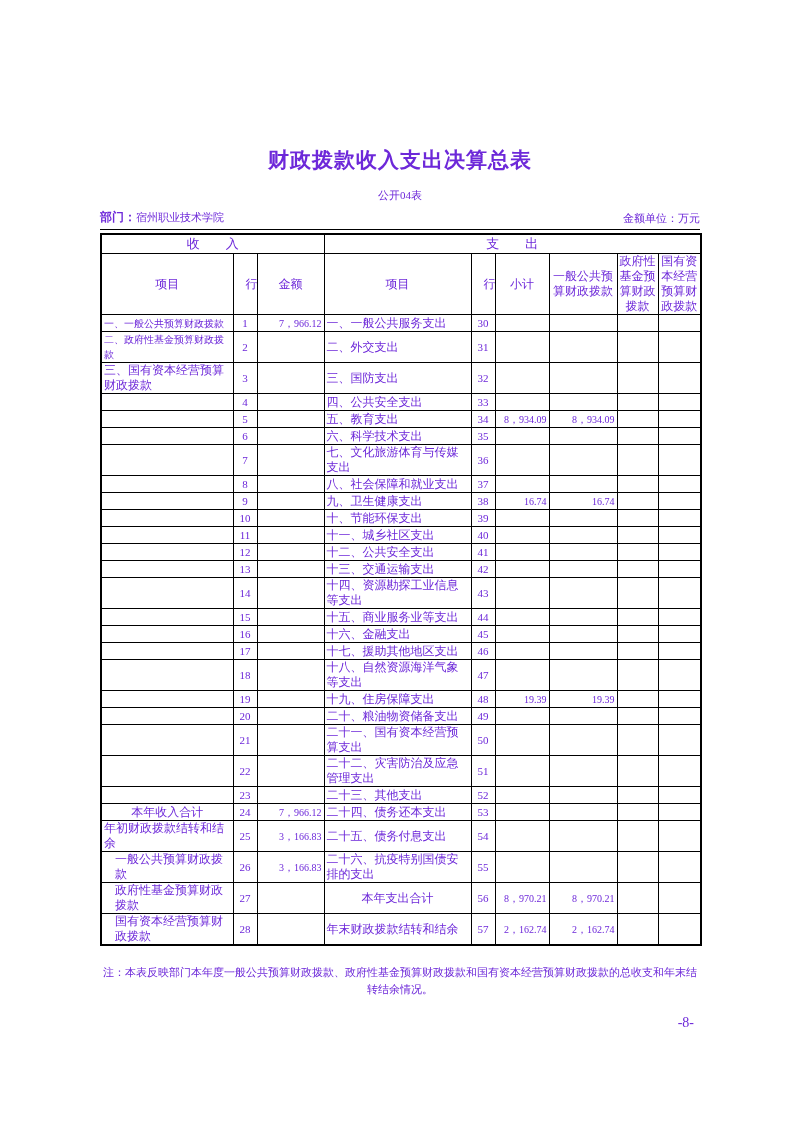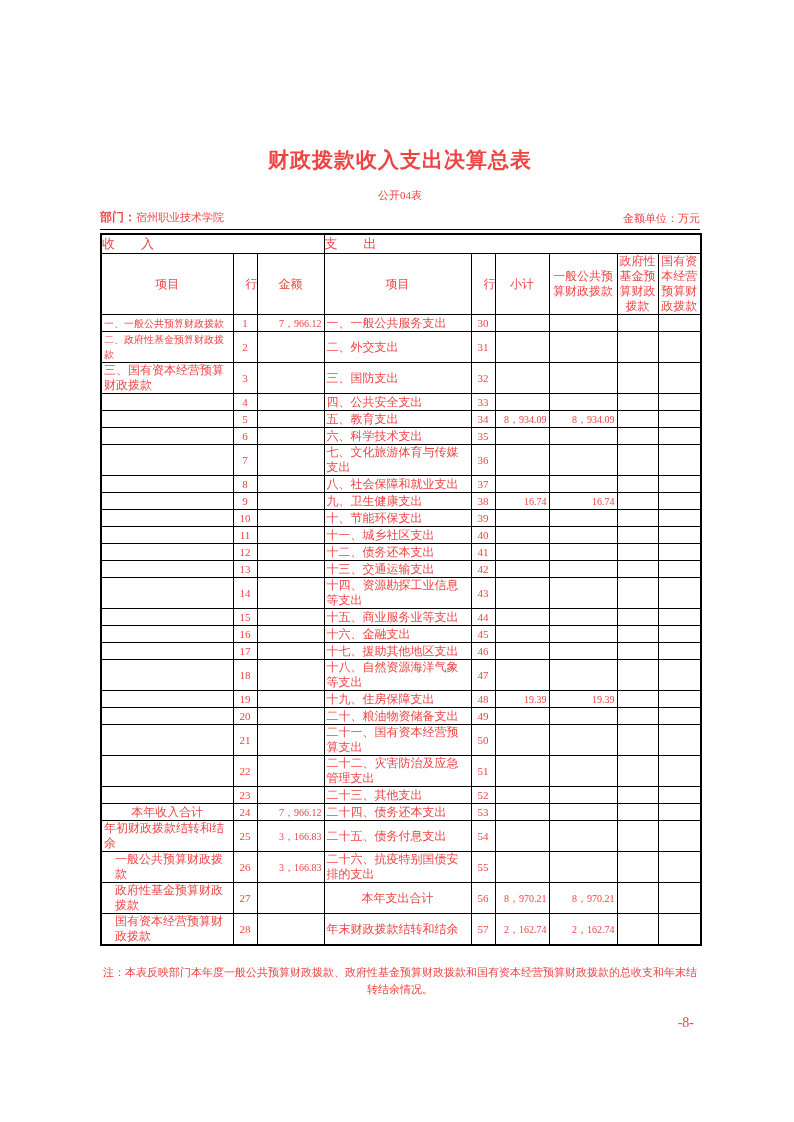--- a/index.html
+++ b/index.html
@@ -1,17 +1,17 @@
 <!DOCTYPE html>
 <html><head>
 <meta charset="utf-8">
 <style>
   html,body{margin:0;padding:0;background:#fff;}
   .page{
-    width:794px;height:1122px;position:relative;background:#fff;color:#ef4444;
+    width:794px;height:1122px;position:relative;background:#fff;color:#6d28d9;
     font-family:"Liberation Serif","DejaVu Serif",serif;overflow:hidden;
   }
   .content{margin-left:100px;width:600px;}
   .title{
     margin:146px 0 0 0;text-align:center;font-size:21px;font-weight:bold;
     font-family:"Liberation Sans","DejaVu Sans",sans-serif;letter-spacing:1px;
   }
   .form-code{margin-top:14px;text-align:center;font-size:11px;}
   .meta-row{
     margin-top:6px;display:flex;justify-content:space-between;align-items:flex-end;
@@ -19,21 +19,21 @@
   }
   .dept-label{font-weight:bold;font-family:"Liberation Sans","DejaVu Sans",sans-serif;font-size:12px;}
   table.budget{
     margin-top:3px;border-collapse:collapse;width:600px;table-layout:fixed;
     border:2px solid #000;
   }
   table.budget th,table.budget td{
     border:1px solid #000;vertical-align:middle;overflow:hidden;
     font-weight:normal;word-break:break-all;
   }
-  tr.sec-row th{font-size:13px;height:17px;text-align:left;padding:0;}
+  tr.sec-row th{font-size:13px;height:17px;text-align:center;padding:0;}
   tr.col-row th{font-size:12px;line-height:15px;padding:0 1px;text-align:center;}
   tr.col-row th.nowrap{white-space:nowrap;padding:12px;}
   tr.lanci-row td{font-size:11px;height:15px;text-align:center;padding:0;}
   td.item{font-size:12px;line-height:15px;text-align:left;padding:0 2px;height:16px;}
   td.item.shrink{font-size:10px;}
   td.item.indent{padding-left:13px;}
   td.bold{
     font-weight:bold;text-align:center;
     font-family:"Liberation Sans","DejaVu Sans",sans-serif;
   }
@@ -207,21 +207,21 @@
             <td class="line">40</td>
             <td class="amt"></td>
             <td class="amt"></td>
             <td class="amt"></td>
             <td class="amt"></td>
           </tr>
           <tr>
             <td class="item"></td>
             <td class="line">12</td>
             <td class="amt"></td>
-            <td class="item">十二、债务还本支出</td>
+            <td class="item">十二、公共安全支出</td>
             <td class="line">41</td>
             <td class="amt"></td>
             <td class="amt"></td>
             <td class="amt"></td>
             <td class="amt"></td>
           </tr>
           <tr>
             <td class="item"></td>
             <td class="line">13</td>
             <td class="amt"></td>

